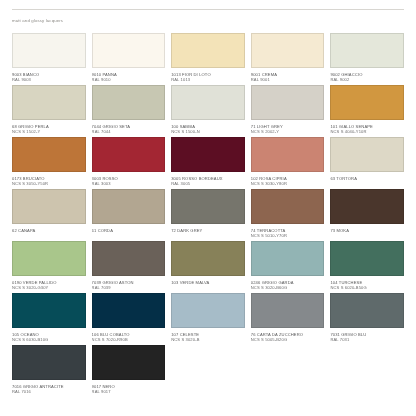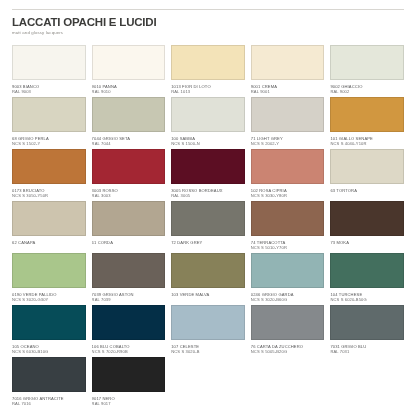--- a/index.html
+++ b/index.html
@@ -81,21 +81,20 @@
   .cap .cd { color: #6d6d6e; }
 </style>
 </head>
 <body>
 
 <div class="page">
 
   <div class="top-rule"></div>
 
   <div class="header">
-    <div class="title">LACCATI OPACHI E LUCIDI</div>
     <div class="subtitle">matt and glossy lacquers</div>
   </div>
 
   <div class="grid">
       <div class="cell">
         <div class="swatch" style="background: rgb(247, 245, 238);"></div>
         <div class="cap">
           <span class="nm">9003 BIANCO</span>
           <span class="cd">RAL 9003</span>
         </div>

